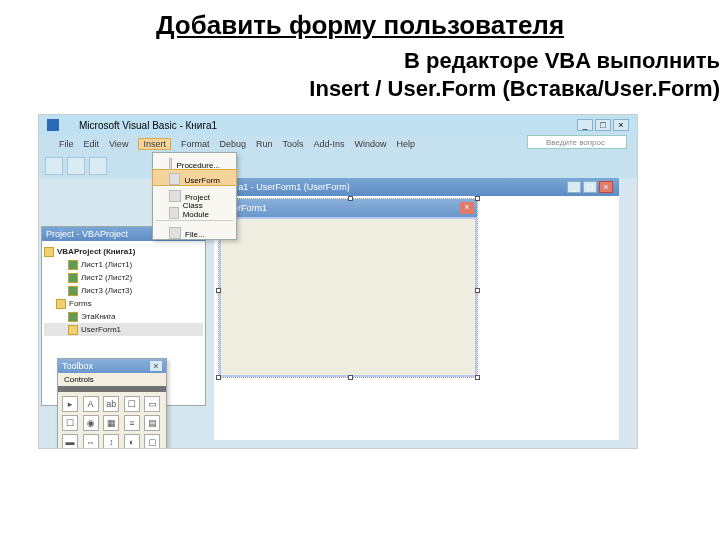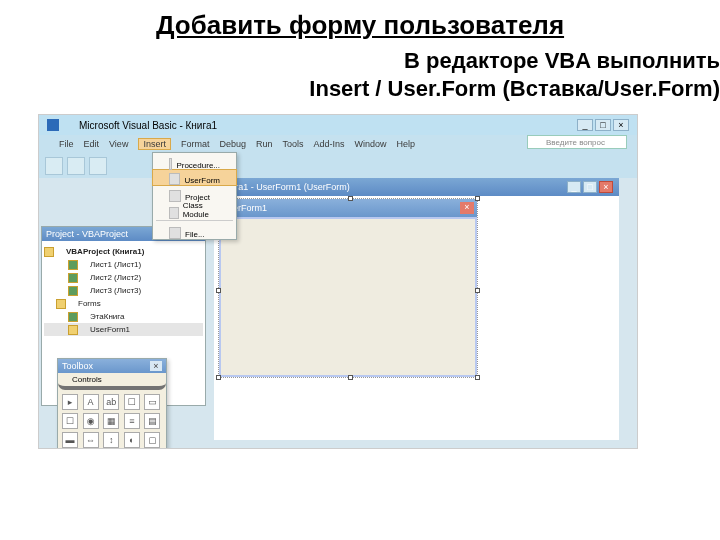--- a/index.html
+++ b/index.html
@@ -78,35 +78,35 @@
   .proj-panel {
     position:absolute; top:68px; left:2px; width:165px; height:180px;
     background:#fff; border:1px solid #9aa;margin-top:43px;
   }
   .panel-title {
     background:linear-gradient(#7ba7d4,#5d8bc5); color:#fff; font-size:9px;
     padding:2px 4px; display:flex; justify-content:space-between; align-items:center;
   }
   .panel-title .x { width:12px; height:10px; background:#d8e8f4; color:#444; text-align:center; line-height:10px; }
   .proj-tree { padding:4px 2px; font-size:8px; color:#222; line-height:13px; }
-  .proj-tree .item { display:flex; align-items:center; gap:12px; }
+  .proj-tree .item { display:flex; align-items:center; gap:3px; }
   .proj-tree .t-icon { width:10px; height:10px; background:#f0d070; border:1px solid #caa030; }
   .proj-tree .t-icon.xl { background:#5d9c5d; }
   .proj-tree .indent1 { padding-left:12px; }
   .proj-tree .indent2 { padding-left:24px; }
   .proj-tree .selected { background:#e5e5e5; }
 
   .toolbox {
     position:absolute; top:243px; left:18px; width:110px;
     background:#f3efe0; border:1px solid #9aa;
     box-shadow: 2px 2px 4px rgba(0,0,0,.2);
     z-index:40;
   }
   .toolbox .panel-title { background:linear-gradient(#8ab0db,#6a97cc); }
-  .toolbox .tab { font-size:8px; padding:2px 14px; border-bottom:4px solid #737373; background:#f3efe0;border-radius:7px; }
+  .toolbox .tab { font-size:8px; padding:2px 6px; border-bottom:6px solid #737373; background:#f3efe0; }
   .toolbox .tools {
     display:grid; grid-template-columns: repeat(5,1fr);
     gap:3px; padding:4px;
   }
   .toolbox .tool { width:16px; height:16px; background:#fff; border:1px solid #aaa; font-size:9px; text-align:center; line-height:14px; color:#555; }
 
   .form-window {
     position:absolute; top:63px; left:175px; width:405px; height:262px;
     background:#fff;
   }

